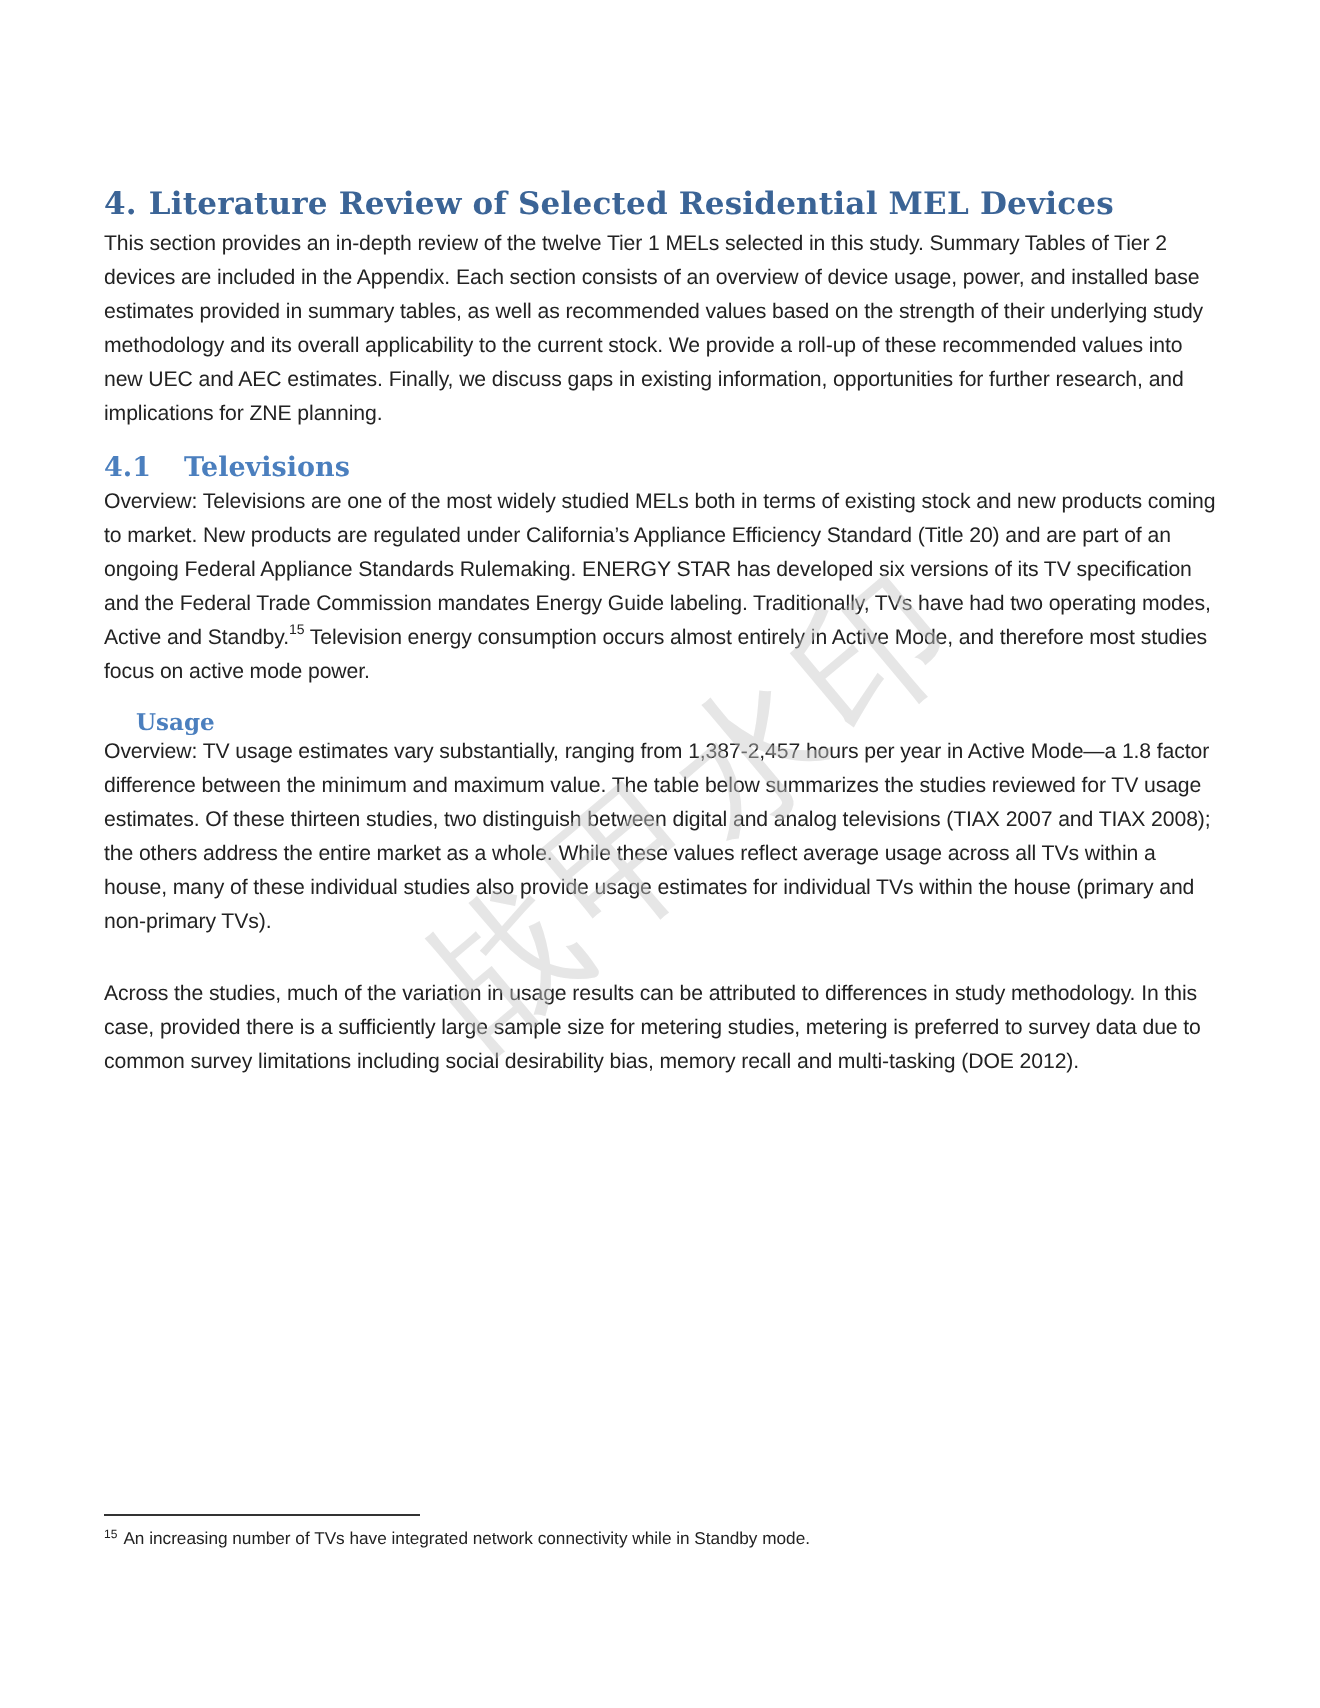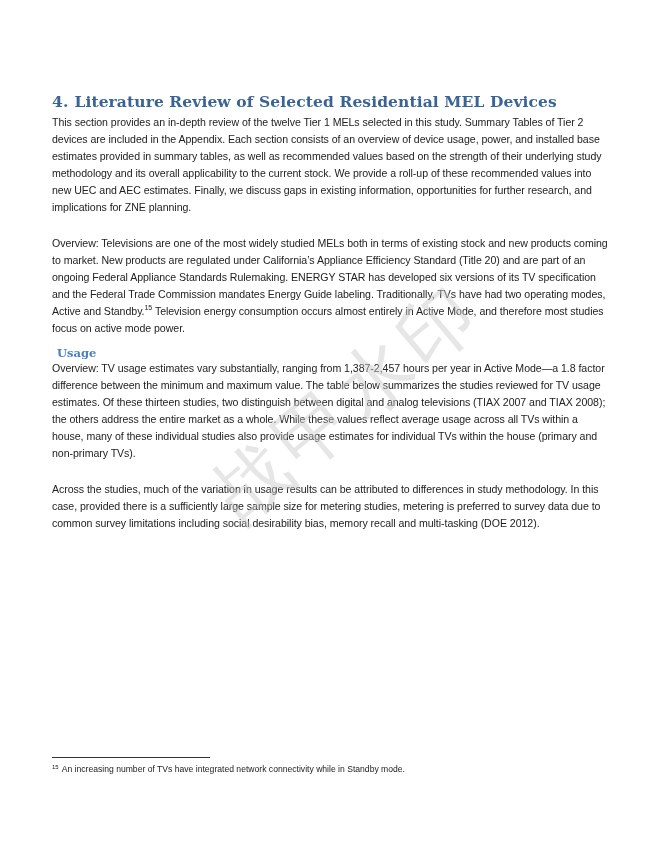--- a/index.html
+++ b/index.html
@@ -17,21 +17,21 @@
     letter-spacing: 0.1px;
   }
   h1 .num { margin-right: 6px; }
   h2 {
     margin: 10px 0 1px 0;
     font-family: "DejaVu Serif", "Liberation Serif", serif;
     font-size: 13.5px; font-weight: bold; color: #4b7fbe;
   }
   h2 .num { display: inline-block; width: 40px; }
   h3 {
-    margin: 9px 0 0 5px;
+    margin: 9px 0 0 16px;
     font-family: "DejaVu Serif", "Liberation Serif", serif;
     font-size: 11.5px; font-weight: bold; color: #4b7fbe;
   }
   p {
     margin: 0; font-size: 10.6px; line-height: 17px; color: #222;
     letter-spacing: -0.05px;
   }
   p + p { margin-top: 19px; }
   sup { font-size: 7px; vertical-align: 5px; line-height: 0; }
   .lead { font-weight: normal; }
@@ -62,20 +62,23 @@
 </head>
 <body>
 
 <div class="page">
   <div class="content">
     <h1>
       <span class="num">4.</span><span>Literature Review of Selected Residential MEL Devices</span>
     </h1>
     <p>This section provides an in-depth review of the twelve Tier 1 MELs selected in this study. Summary Tables of Tier 2 devices are included in the Appendix. Each section consists of an overview of device usage, power, and installed base estimates provided in summary tables, as well as recommended values based on the strength of their underlying study methodology and its overall applicability to the current stock. We provide a roll-up of these recommended values into new UEC and AEC estimates. Finally, we discuss gaps in existing information, opportunities for further research, and implications for ZNE planning.</p>
 
+    <h2>
+      <span class="num">4.1</span><span>Televisions</span>
+    </h2>
     <p>
       <span class="lead">Overview:</span><span> Televisions are one of the most widely studied MELs both in terms of existing stock and new products coming to market. New products are regulated under California’s Appliance Efficiency Standard (Title 20) and are part of an ongoing Federal Appliance Standards Rulemaking. ENERGY STAR has developed six versions of its TV specification and the Federal Trade Commission mandates Energy Guide labeling. Traditionally, TVs have had two operating modes, Active and Standby.</span><sup>15</sup><span> Television energy consumption occurs almost entirely in Active Mode, and therefore most studies focus on active mode power.</span>
     </p>
 
     <h3>Usage</h3>
     <p>Overview: TV usage estimates vary substantially, ranging from 1,387-2,457 hours per year in Active Mode—a 1.8 factor difference between the minimum and maximum value. The table below summarizes the studies reviewed for TV usage estimates. Of these thirteen studies, two distinguish between digital and analog televisions (TIAX 2007 and TIAX 2008); the others address the entire market as a whole. While these values reflect average usage across all TVs within a house, many of these individual studies also provide usage estimates for individual TVs within the house (primary and non-primary TVs).</p>
     <p>Across the studies, much of the variation in usage results can be attributed to differences in study methodology. In this case, provided there is a sufficiently large sample size for metering studies, metering is preferred to survey data due to common survey limitations including social desirability bias, memory recall and multi-tasking (DOE 2012).</p>
   </div>
 
   <div class="watermark">

